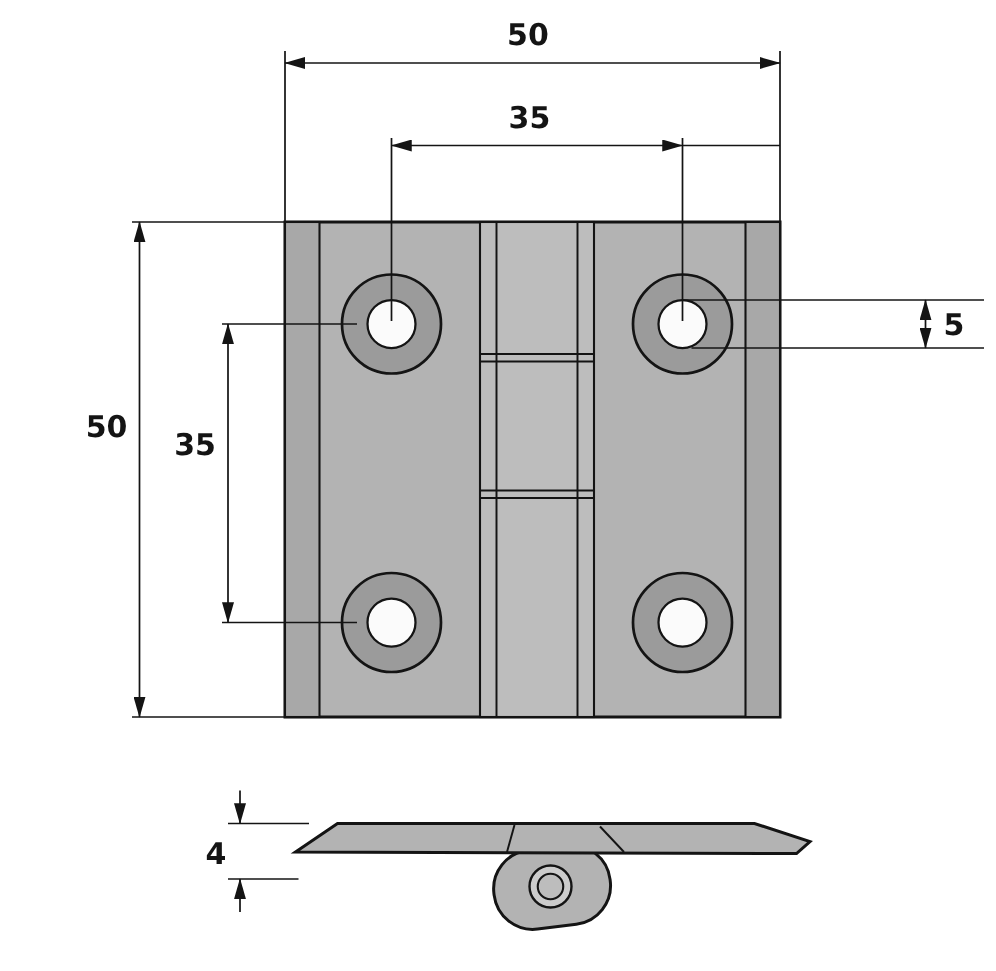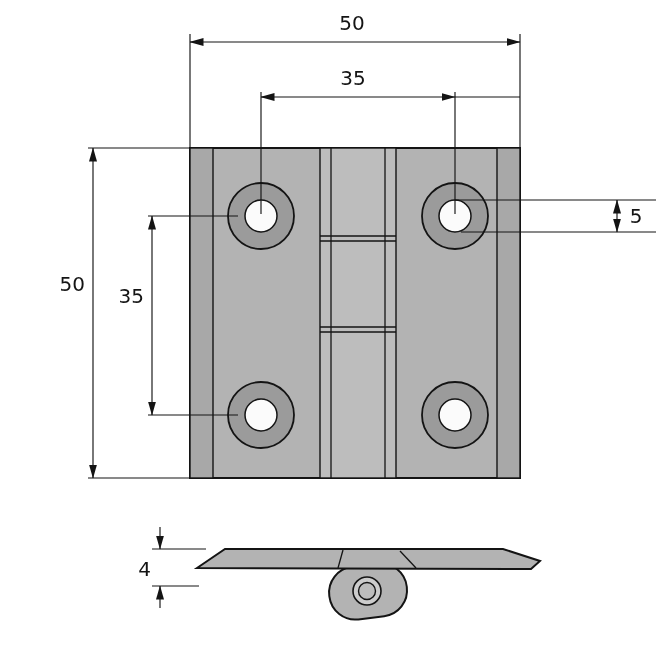--- a/index.html
+++ b/index.html
@@ -2,20 +2,21 @@
 <html style="--background: #ffffff; --line_color: #141414; --plate_fill: #b3b3b3; --edge_strip_fill: #a8a8a8; --center_strip_fill: #bdbdbd; --hole_ring_fill: #9b9b9b; --hole_inner_fill: #fbfbfb; --pin_outer_fill: #cccccc; --pin_inner_fill: #bdbdbd;"><head>
 <meta charset="utf-8">
 <style>
   html,body{margin:0;padding:0;background:#fff;}
   .stage{
     position:relative;
     width:664px;height:647px;
     background:var(--background,#fff);
     font-family:"DejaVu Sans","Liberation Sans",sans-serif;
     overflow:hidden;
+    font-weight:bold;
   }
   svg{display:block;}
   .plate      {fill:var(--plate_fill);        stroke:var(--line_color); stroke-width:2;}
   .strip      {fill:var(--edge_strip_fill);   stroke:var(--line_color); stroke-width:1.4;}
   .center-col {fill:var(--center_strip_fill); stroke:var(--line_color); stroke-width:1.4;}
   .hole-ring  {fill:var(--hole_ring_fill);    stroke:var(--line_color); stroke-width:1.8;}
   .hole-inner {fill:var(--hole_inner_fill);   stroke:var(--line_color); stroke-width:1.5;}
   .pin-outer  {fill:var(--pin_outer_fill);    stroke:var(--line_color); stroke-width:1.6;}
   .pin-inner  {fill:var(--pin_inner_fill);    stroke:var(--line_color); stroke-width:1.4;}
   .thin  {stroke:var(--line_color); stroke-width:1.3; fill:none;}

